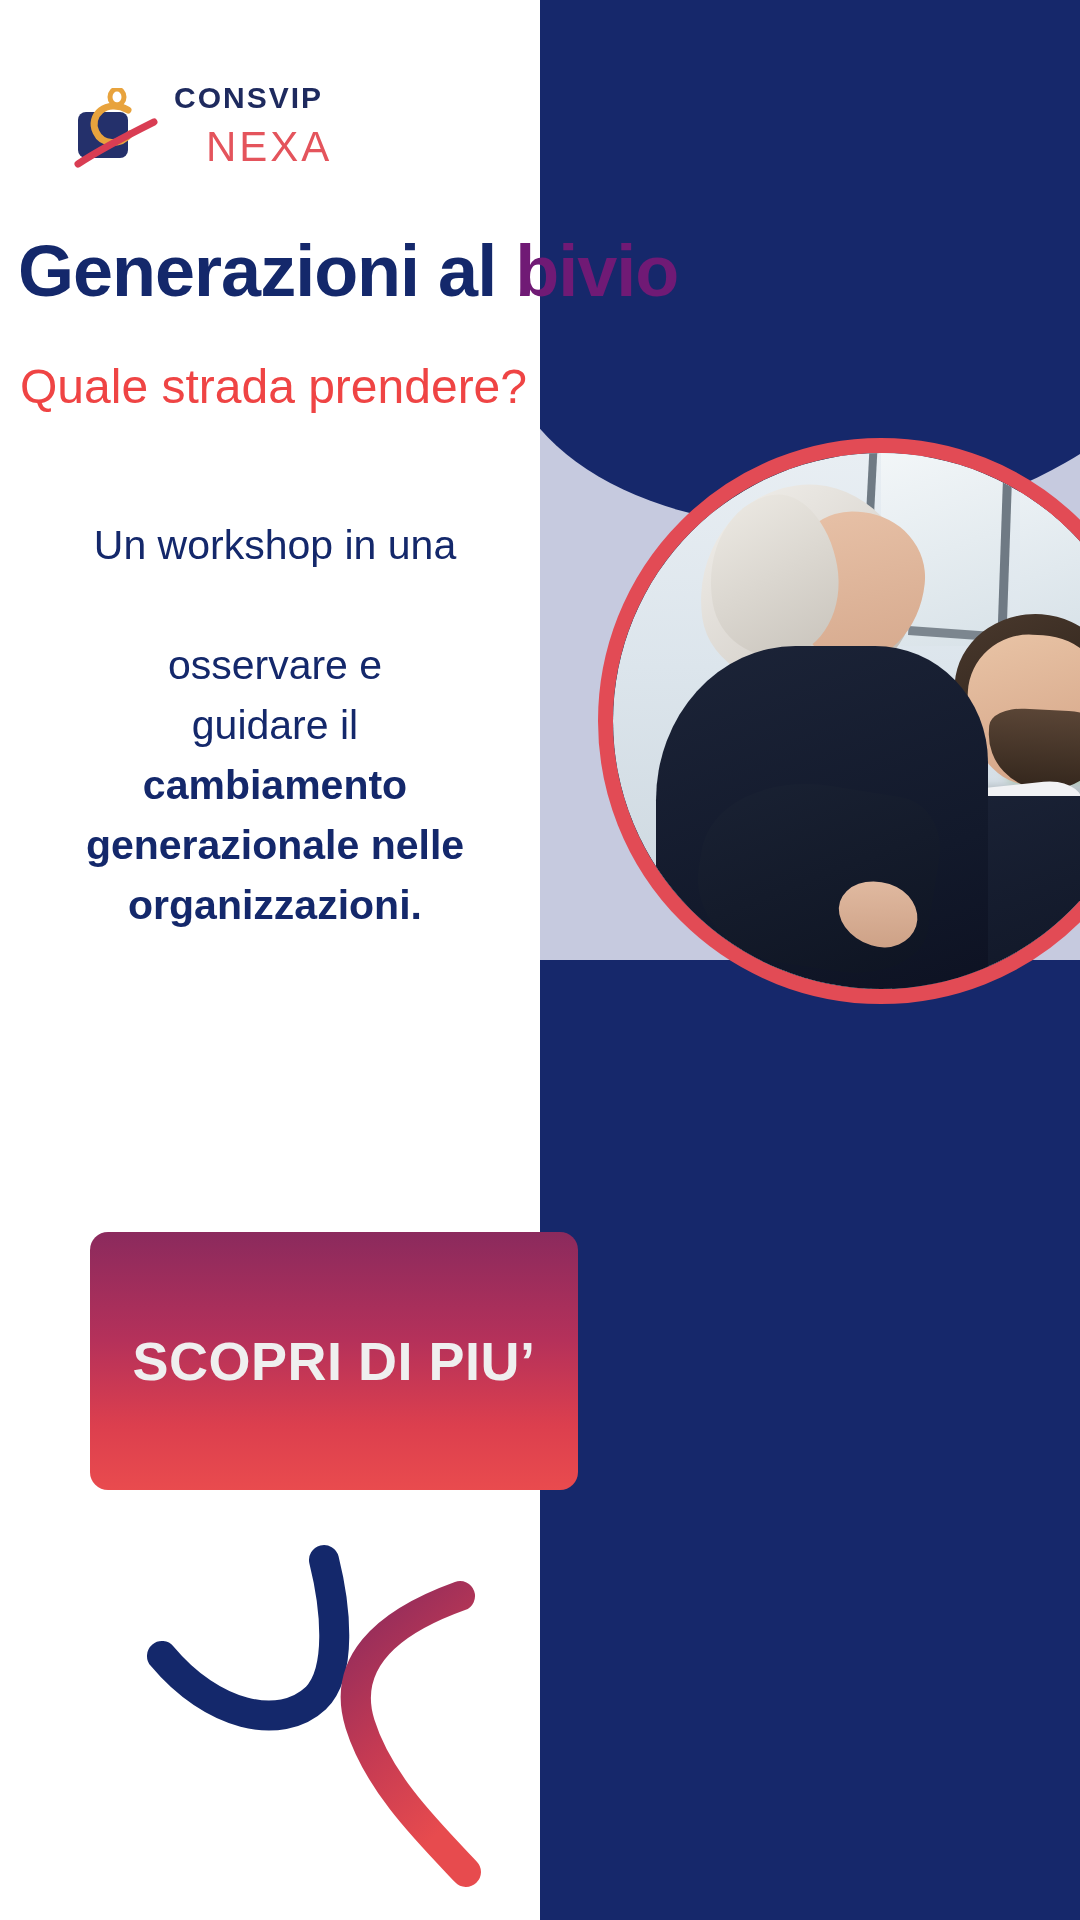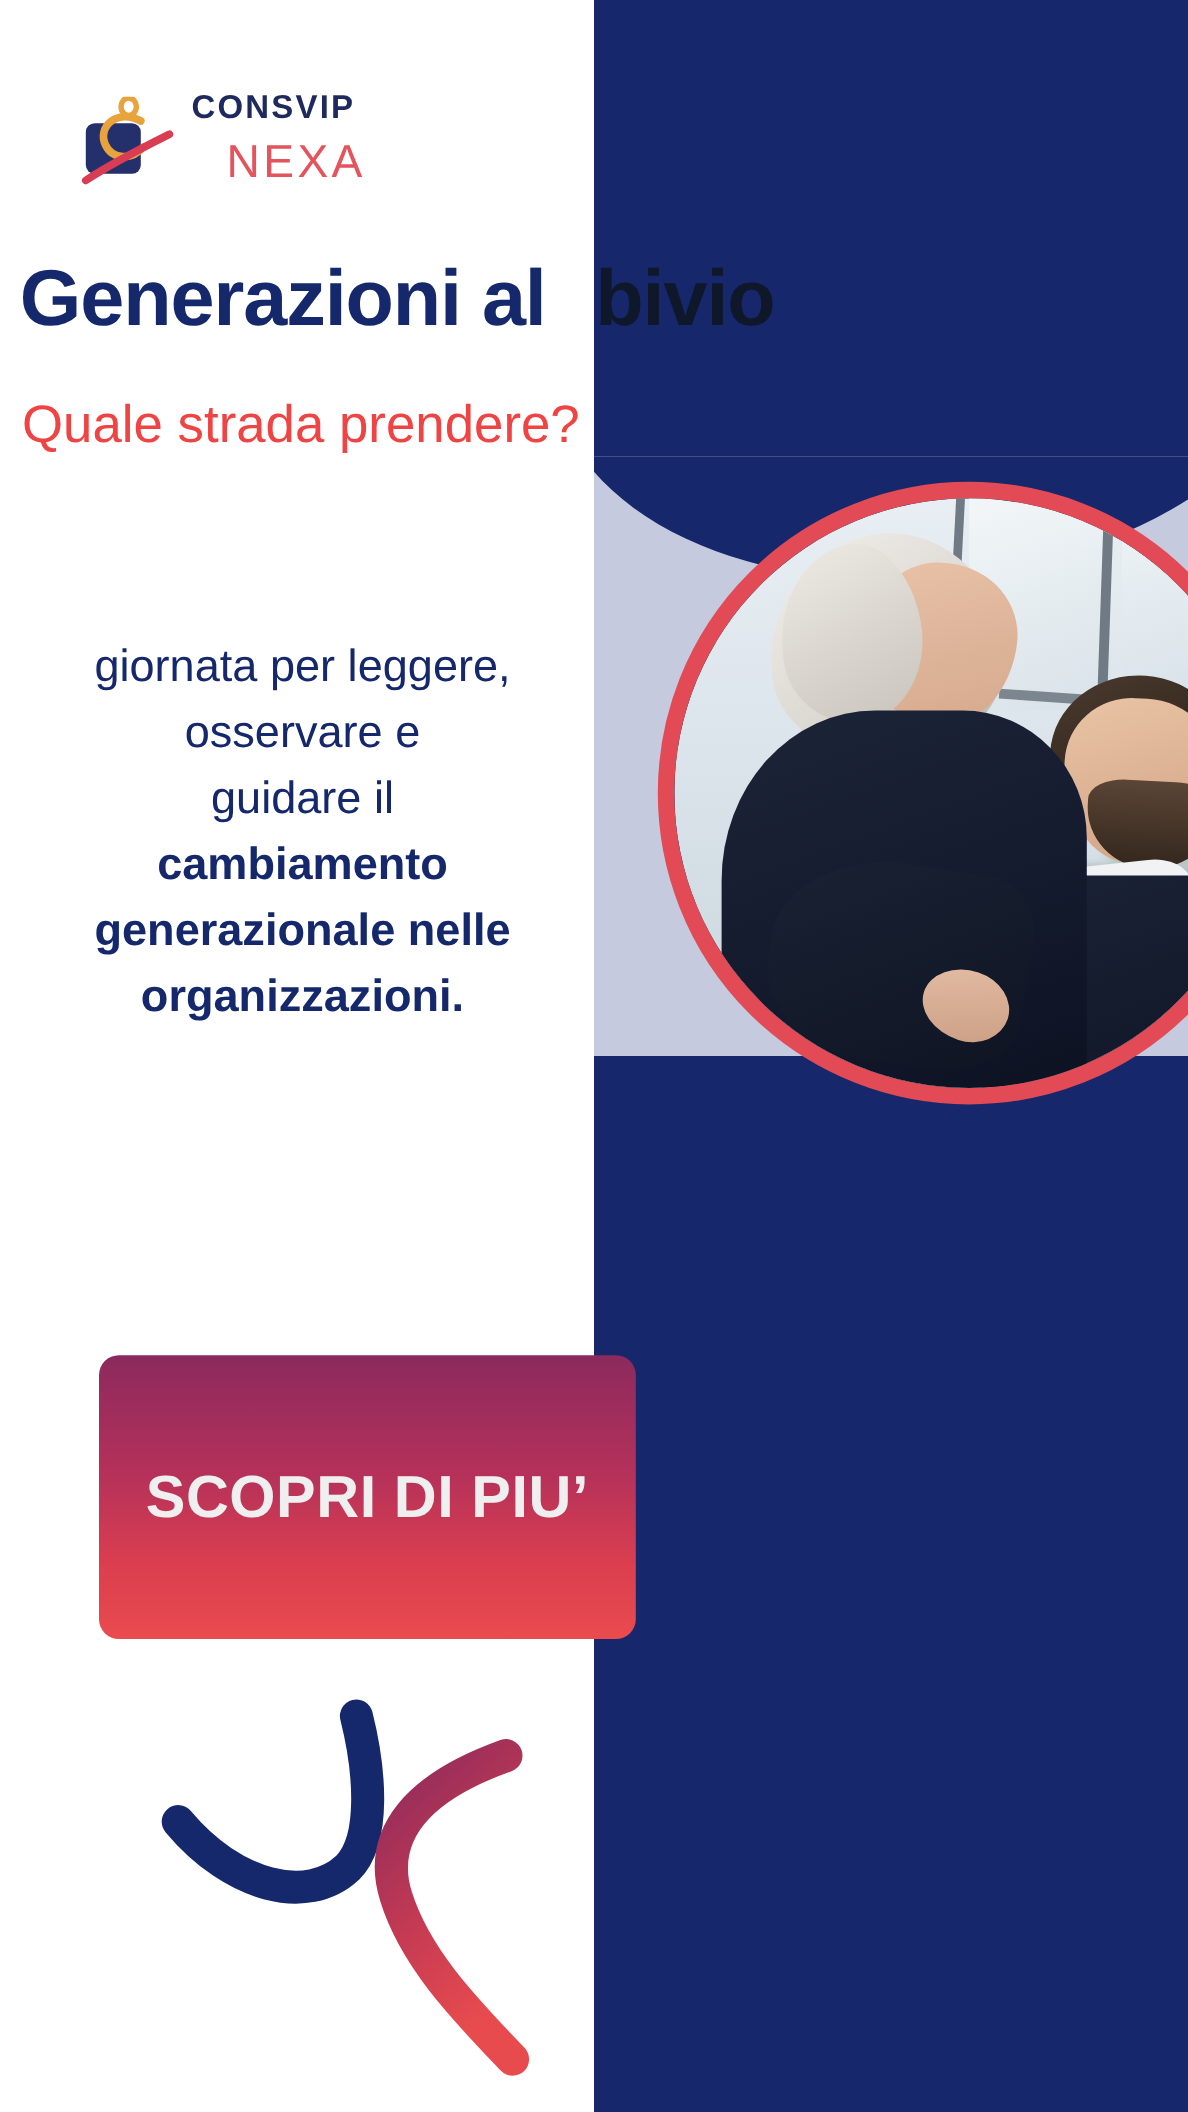--- a/index.html
+++ b/index.html
@@ -176,21 +176,21 @@
     font-size:42px; font-weight:normal; color:#E4545C; letter-spacing:3px;
     line-height:50px; margin-top:-2px; margin-left:32px;
   }
 
   
   .headline{
     position:absolute; left:18px; top:228px; width:920px;
     font-size:72px; font-weight:bold; color:#14286B;
     line-height:86px; letter-spacing:-1px; white-space:nowrap;
   }
-  .headline .on-blue{ color:#0f172a;margin-left:26px; }
+  .headline .on-blue{ color:#701a75; }
 
   .subhead{
     position:absolute; left:20px; top:358px; width:620px;
     font-size:48px; font-weight:normal; color:#ef4444; line-height:58px;
   }
 
   
   .body-copy{
     position:absolute; left:40px; top:515px; width:470px;
     text-align:center; font-size:41px; color:#14286B; line-height:60px;
@@ -257,22 +257,22 @@
     <div class="logo-consvip">CONSVIP</div>
     <div class="logo-nexa">NEXA</div>
   </div>
 </div>
 
 <h1 class="headline"><span>Generazioni al</span><span>&nbsp;</span><span class="on-blue">bivio</span></h1>
 
 <div class="subhead">Quale strada prendere?</div>
 
 <div class="body-copy">
+  <span>Un workshop in una</span><br>
   <br>
-  <span>giornata per leggere,</span><br>
   <span>osservare e</span><br>
   <span>guidare il</span><br>
   <b>cambiamento</b><br>
   <b>generazionale nelle</b><br>
   <b>organizzazioni.</b>
 </div>
 
 <button class="cta">SCOPRI DI PIU’</button>
 
 <svg class="swoosh" viewBox="0 0 420 400">

